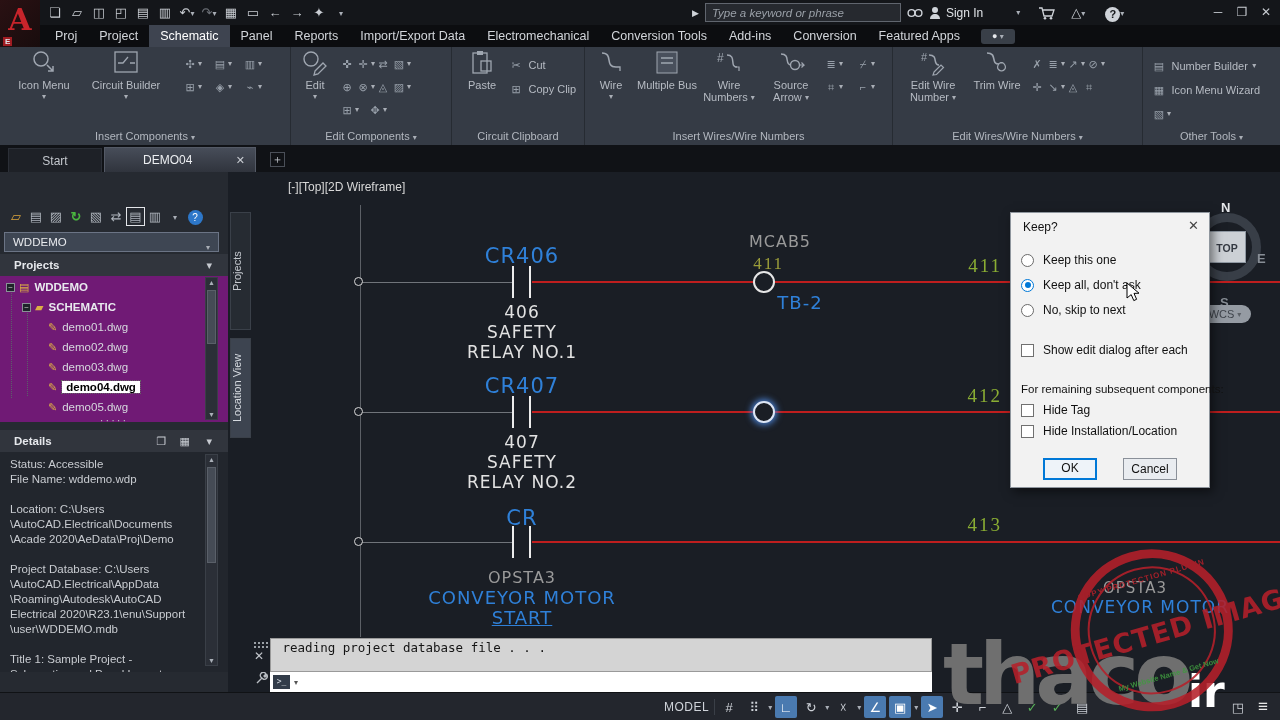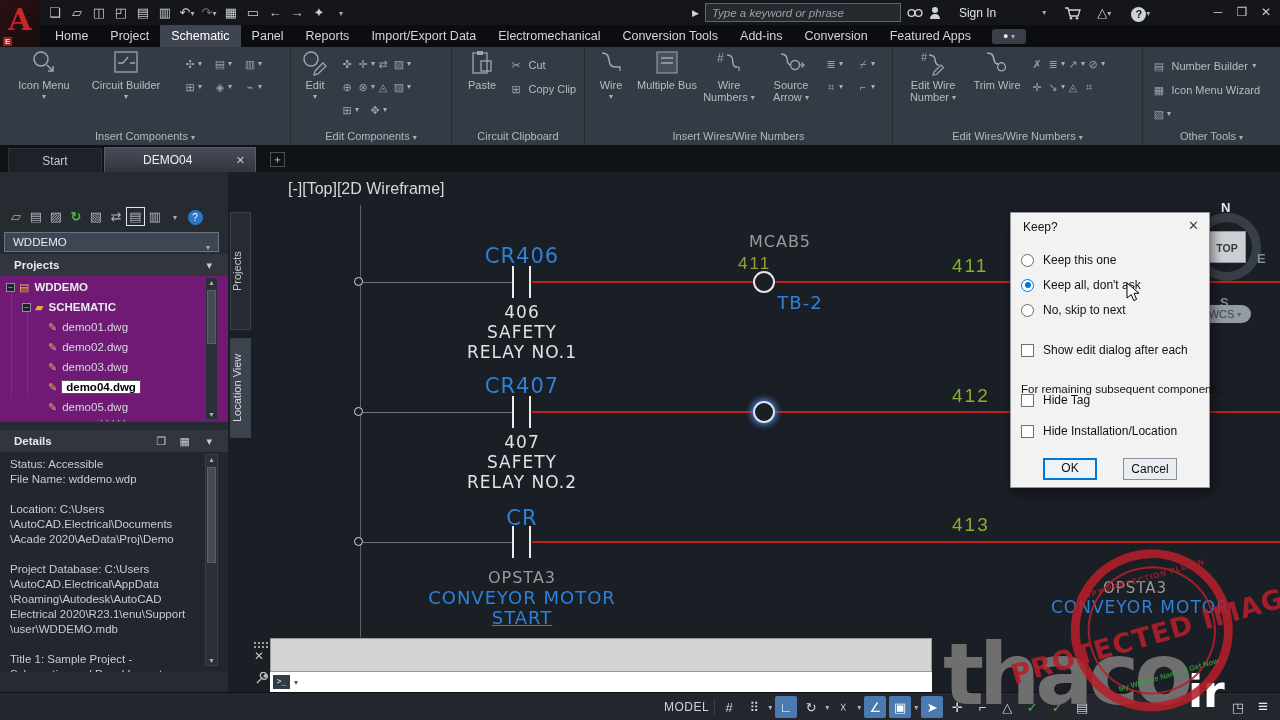--- a/index.html
+++ b/index.html
@@ -12,21 +12,21 @@
   #applogo .E{position:absolute;left:3px;bottom:1px;font-size:8px;color:#e0e3e8;background:#a01c22;padding:0 2px;font-weight:bold}
   .qi{display:inline-block;width:22px;text-align:center;color:#c9cdd3;font-size:13px;line-height:25px}
   .qi.dim{color:#6c7077}
   .caret{font-size:8px;color:#a9aeb6;vertical-align:middle}
   #titlecenter{position:absolute;left:443px;top:0;height:25px;display:flex;gap:18px;align-items:center;color:#e2e4e8;font-size:13px;white-space:nowrap}
   #searchwrap{position:absolute;left:692px;top:3px;display:flex;align-items:center;gap:6px;height:19px}
   #searchbox{width:196px;height:19px;background:#26292f;border:1px solid #60656e;display:flex;align-items:center;padding:0 6px}
   #searchbox input{flex:1;background:transparent;border:none;outline:none;font-style:italic;font-size:11.5px;color:#b7bbc2;font-family:"Liberation Sans",sans-serif}
   #searchbox input::placeholder{color:#9aa0a8;font-style:italic}
   .tbicon{color:#cfd3d9;font-size:13px}
-  #signin{display:flex;align-items:center;gap:18px;color:#dfe2e6;font-size:12px}
+  #signin{display:flex;align-items:center;gap:5px;color:#dfe2e6;font-size:12px}
   .helpcirc{display:inline-block;width:15px;height:15px;border-radius:50%;background:#cfd3d9;color:#14161a;font-weight:bold;font-size:11px;text-align:center;line-height:15px}
   .winbtn{display:inline-block;width:24px;text-align:center;color:#c9cdd3;font-size:12px;line-height:25px}
   
   #menutabs{position:absolute;left:0;top:25px;width:1280px;height:22px;background:#0c0d10;display:flex;align-items:stretch;padding-left:44px;z-index:21}
   .mtab{padding:0 11px;font-size:12.5px;color:#d2d5da;line-height:22px;white-space:nowrap}
   .mtab.active{background:#3e4450;color:#fff}
   #recpill{margin:4px 0 0 10px;width:34px;height:15px;background:#393f48;border-radius:3px;color:#e6e8ec;font-size:9px;text-align:center;line-height:14px}
   
   #ribbon{position:absolute;left:0;top:47px;width:1280px;height:98px;background:#353b45;z-index:19}
   .rpanel{position:absolute;top:0;height:98px;border-right:1px solid #262b32}
@@ -59,21 +59,21 @@
   .sbar .ar{position:absolute;left:0;width:11px;text-align:center;font-size:7px;color:#aab0b8}
   .sbar .th{position:absolute;left:1px;width:9px;background:#454b55;border:1px solid #5a6069}
   #dotsplit{position:absolute;left:64px;top:242px;width:100px;text-align:center;color:#b8bcc2;font-size:11px;letter-spacing:2px}
   #detailsbody{position:absolute;left:0;top:280px;width:228px;height:220px;background:#22262d;overflow:hidden}
   #detailstext{position:absolute;left:10px;top:5px;width:188px;font-size:11.5px;line-height:15px;color:#c9ccd1;white-space:pre-line}
   .vtab{position:absolute;left:230px;width:21px;writing-mode:vertical-rl;transform:rotate(180deg);text-align:center;font-size:11px;color:#c6cad0;background:#262b32;border:1px solid #3a4049;padding:8px 0;z-index:15}
   
   #drawing{position:absolute;left:252px;top:172px;width:1028px;height:520px;background:#1a1e25;z-index:1}
   .cadtag{position:absolute;color:#2f80d8;font-size:21px;font-family:"DejaVu Sans",sans-serif;letter-spacing:1px;text-align:center;z-index:3}
   .caddesc{position:absolute;color:#e2e2e2;font-size:17px;line-height:20px;font-family:"DejaVu Sans",sans-serif;letter-spacing:1px;white-space:pre-line;text-align:center;z-index:3}
-  .cadnum{position:absolute;color:#8aad33;font-size:19px;font-family:Liberation Sans, sans-serif;letter-spacing:2px;text-align:left;z-index:3}
+  .cadnum{position:absolute;color:#8aad33;font-size:19px;font-family:Liberation Serif, serif;letter-spacing:2px;text-align:right;z-index:3}
   .cadolive{color:#9c9e3a;font-size:17px}
   .cadgray{position:absolute;color:#9a9a9a;font-size:16px;font-family:"DejaVu Sans",sans-serif;letter-spacing:1px;text-align:center;z-index:3}
   .wire{position:absolute;background:#bf1e1e;height:2px;z-index:3}
   .feed{position:absolute;background:#70747a;height:1px;z-index:2}
   .contact{position:absolute;width:2px;height:32px;background:#ececec;z-index:3}
   .node{position:absolute;width:9px;height:9px;border:1.5px solid #d8d8d8;border-radius:50%;background:#1a1e25;z-index:3}
   .ring{position:absolute;width:22px;height:22px;border:2px solid #e6e6e6;border-radius:50%;background:#1a1e25;z-index:4}
   .ring.selected{border-color:#dde6f5;box-shadow:0 0 6px 2px rgba(80,140,230,.85)}
   
   #vc-ring{position:absolute;left:1193px;top:213px;width:68px;height:68px;border:9px solid #383e47;border-radius:50%;z-index:2}
@@ -148,21 +148,21 @@
     <span class="tbicon" style="margin-left:10px">△<span class="caret">▾</span></span>
     <span style="margin-left:14px"><span class="helpcirc">?</span><span class="caret">▾</span></span>
   </div>
   <div style="position:absolute;right:2px;top:0;white-space:nowrap">
     <span class="winbtn">─</span><span class="winbtn">❐</span><span class="winbtn">✕</span>
   </div>
 </div>
 <div id="applogo"><span class="A">A</span><span class="E">E</span></div>
 
 <div id="menutabs">
-  <span class="mtab">Home</span>
+  <span class="mtab">Proj</span>
   <span class="mtab">Project</span>
   <span class="mtab active">Schematic</span>
   <span class="mtab">Panel</span>
   <span class="mtab">Reports</span>
   <span class="mtab">Import/Export Data</span>
   <span class="mtab">Electromechanical</span>
   <span class="mtab">Conversion Tools</span>
   <span class="mtab">Add-ins</span>
   <span class="mtab">Conversion</span>
   <span class="mtab">Featured Apps</span>
@@ -347,21 +347,21 @@
       <span class="ar" style="top:1px">▲</span>
       <span class="th" style="top:12px;height:96px"></span>
       <span class="ar" style="bottom:1px">▼</span>
     </div>
   </div>
 </div>
 <div class="vtab" style="top:212px;height:118px">Projects</div>
 <div class="vtab" style="top:338px;height:100px;background:#3d4450;color:#d6dae0">Location View</div>
 
 <div id="drawing"></div>
-<div style="position:absolute;left:288px;top:180px;color:#d8d8d8;font-size:16px;z-index:3">[-][Top][2D Wireframe]</div>
+<div style="position:absolute;left:288px;top:180px;color:#d8d8d8;font-size:12px;z-index:3">[-][Top][2D Wireframe]</div>
 
 <div style="position:absolute;left:360px;top:205px;width:1px;height:432px;background:#5c6066;z-index:2"></div>
 
 <div class="feed" style="left:361px;top:282px;width:151px"></div>
 <div class="node" style="left:354px;top:277px"></div>
 <div class="contact" style="left:512px;top:266px"></div>
 <div class="contact" style="left:529px;top:266px"></div>
 <div class="wire" style="left:532px;top:281px;width:748px"></div>
 <div class="cadtag" style="left:442px;top:244px;width:160px">CR406</div>
 <div class="caddesc" style="left:442px;top:302px;width:160px">406
@@ -421,42 +421,42 @@
       <span class="radio"></span>
       <span>No, skip to next</span>
     </div>
   <div class="dl-row" style="left:10px;top:130px">
       <span class="cb"></span>
       <span>Show edit dialog after each</span>
     </div>
   <div class="dl-row" style="left:10px;top:170px;font-size:11.5px">
       <span>For remaining subsequent components:</span>
     </div>
-  <div class="dl-row" style="left:10px;top:180px">
+  <div class="dl-row" style="left:10px;top:190px">
       <span class="cb"></span>
       <span>Hide Tag</span>
     </div>
   <div class="dl-row" style="left:10px;top:211px">
       <span class="cb"></span>
       <span>Hide Installation/Location</span>
     </div>
   <div class="dbtn" id="btn-ok" style="left:32px;top:245px">OK</div>
   <div class="dbtn" style="left:112px;top:245px">Cancel</div>
 </div>
 
 <svg style="position:absolute;left:1126px;top:282px;z-index:70" width="15" height="21">
     <path d="M1 1 L1 16 L5.2 12.6 L7.8 18.6 L10.6 17.3 L8 11.4 L13 11.2 Z" fill="#fff" stroke="#000" stroke-width="1"></path>
   </svg>
 
 <div id="cmdgrip"></div>
 <span class="cmdside" style="top:649px;font-size:12px">✕</span>
 <svg class="cmdside" style="top:672px" width="14" height="14">
     <path d="M3 11l5-5M8 6a3 3 0 1 1 4-4l-2 2 1 1 2-2a3 3 0 0 1-4 4z" fill="none" stroke="#b9bdc3" stroke-width="1.4"></path>
   </svg>
-<div id="cmdhist"></div>
+<div id="cmdhist"><div> reading project database file . . .</div></div>
 <div id="cmdinput">
   <span id="prompt">&gt;_</span>
   <span class="caret" style="color:#555">▾</span>
 </div>
 
 <div id="statusbar">
   <div id="sbicons">
     <span class="sbtn" style="font-size:12px;letter-spacing:.5px">MODEL</span>
     <span class="sb-sep"></span>
     <span class="sbtn">#</span>

